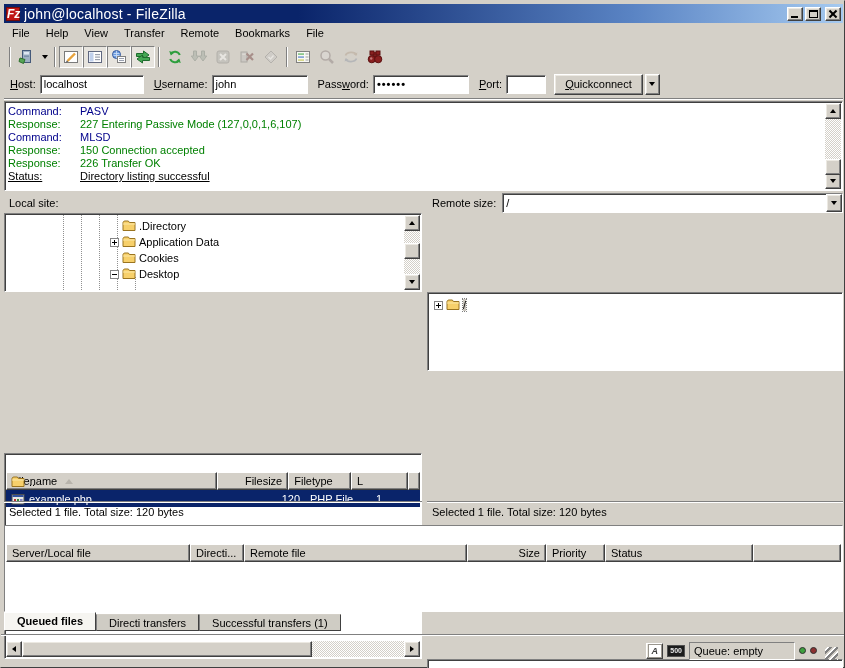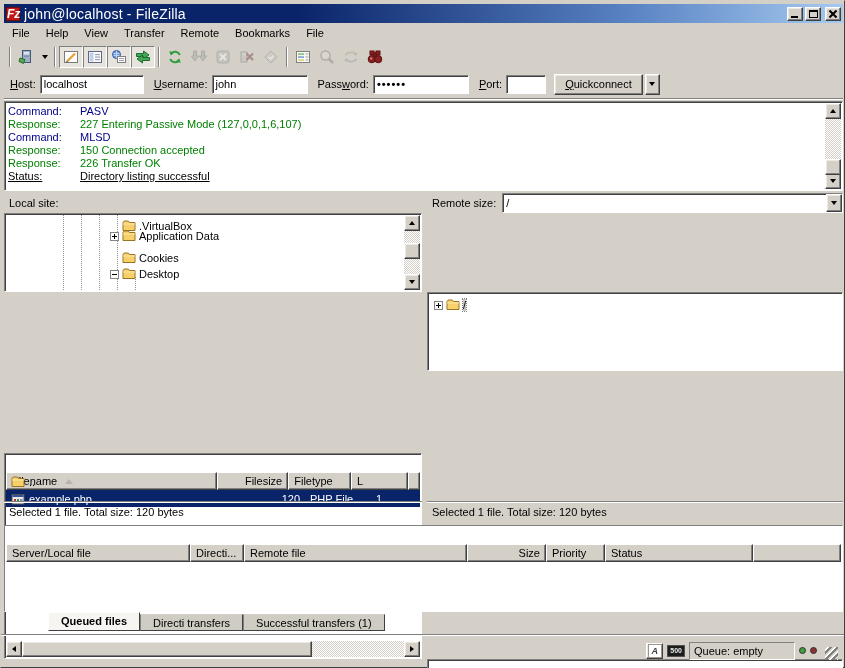--- a/index.html
+++ b/index.html
@@ -124,21 +124,21 @@
   .statusline { height:20px; display:flex; align-items:center; padding-left:5px;
     border-top:1px solid #808080; box-shadow:inset 0 1px 0 #fff; white-space:nowrap; overflow:hidden; }
 
   
   .queuebox { left:3px; top:524px; width:839px; height:87px; position:absolute;
     border:1px solid; border-color:#808080 #fff #fff #808080; background:#fff; }
   .tabs { left:3px; top:611px; width:839px; height:20px; display:flex; align-items:flex-start; }
   .tab { padding:2px 12px 3px; border:1px solid; border-color:#d4d0c8 #404040 #404040 #808080;
     background:#cfccc4; margin-top:2px; height:17px; white-space:nowrap; }
   .tab.active { background:#f6f5f1; font-weight:bold; margin-top:0; height:19px;
-    border-color:#fff #404040 #404040 #fff; position:relative; z-index:2;margin-left:44px; }
+    border-color:#fff #404040 #404040 #fff; position:relative; z-index:2; }
 
   
   .statusbar { left:0px; top:633px; width:843px; height:32px; border-top:1px solid #808080;
     box-shadow:inset 0 1px 0 #fff; display:flex; align-items:center; }
   .sb-right { margin-left:auto; display:flex; align-items:center; gap:4px; padding-right:6px; }
   .mini-ic { width:17px; height:16px; display:flex; align-items:center; justify-content:center; }
   .ascii-badge { width:14px; height:14px; background:#fff; border:1px solid #9a968e;
     font-size:9px; font-weight:bold; font-style:italic; text-align:center; line-height:12px; color:#404040; }
   .spd-badge { background:#1c1c1c; color:#e8e8e8; border:1px solid #505050;
     font-size:7px; font-weight:bold; padding:1px 2px; letter-spacing:0; line-height:8px; }
@@ -363,23 +363,23 @@
         <div class="guide" style="left: 111px; top: 0px; bottom: 0px;"></div>
         <div class="guide" style="left: 129px; top: 62px; bottom: 0px;"></div>
         <div class="tree-row" style="left: 104px; top: 3px; right: 2px;">
           <span style="width: 9px; height: 9px;"></span>
           <span class="ticon">
             <svg width="14" height="14" viewBox="0 0 14 14">
               <path d="M1 3.5 L2.2 2 h4.2 l1 1.5 H13 V11.5 H1z" fill="#f7d06b" stroke="#9a7420"></path>
               <path d="M1 5 h12" stroke="#fce8a8" stroke-width="1"></path>
             </svg>
           </span>
-          <span class="tree-label">.VirtualBox</span>
-        </div>
-        <div class="tree-row" style="left: 104px; top: 13px; right: 2px;">
+          <span class="tree-label">.Directory</span>
+        </div>
+        <div class="tree-row" style="left: 104px; top: 19px; right: 2px;">
           <span class="expander plus"></span>
           <span class="ticon">
             <svg width="14" height="14" viewBox="0 0 14 14">
               <path d="M1 3.5 L2.2 2 h4.2 l1 1.5 H13 V11.5 H1z" fill="#f7d06b" stroke="#9a7420"></path>
               <path d="M1 5 h12" stroke="#fce8a8" stroke-width="1"></path>
             </svg>
           </span>
           <span class="tree-label">Application Data</span>
         </div>
         <div class="tree-row" style="left: 104px; top: 51px; right: 2px;">

